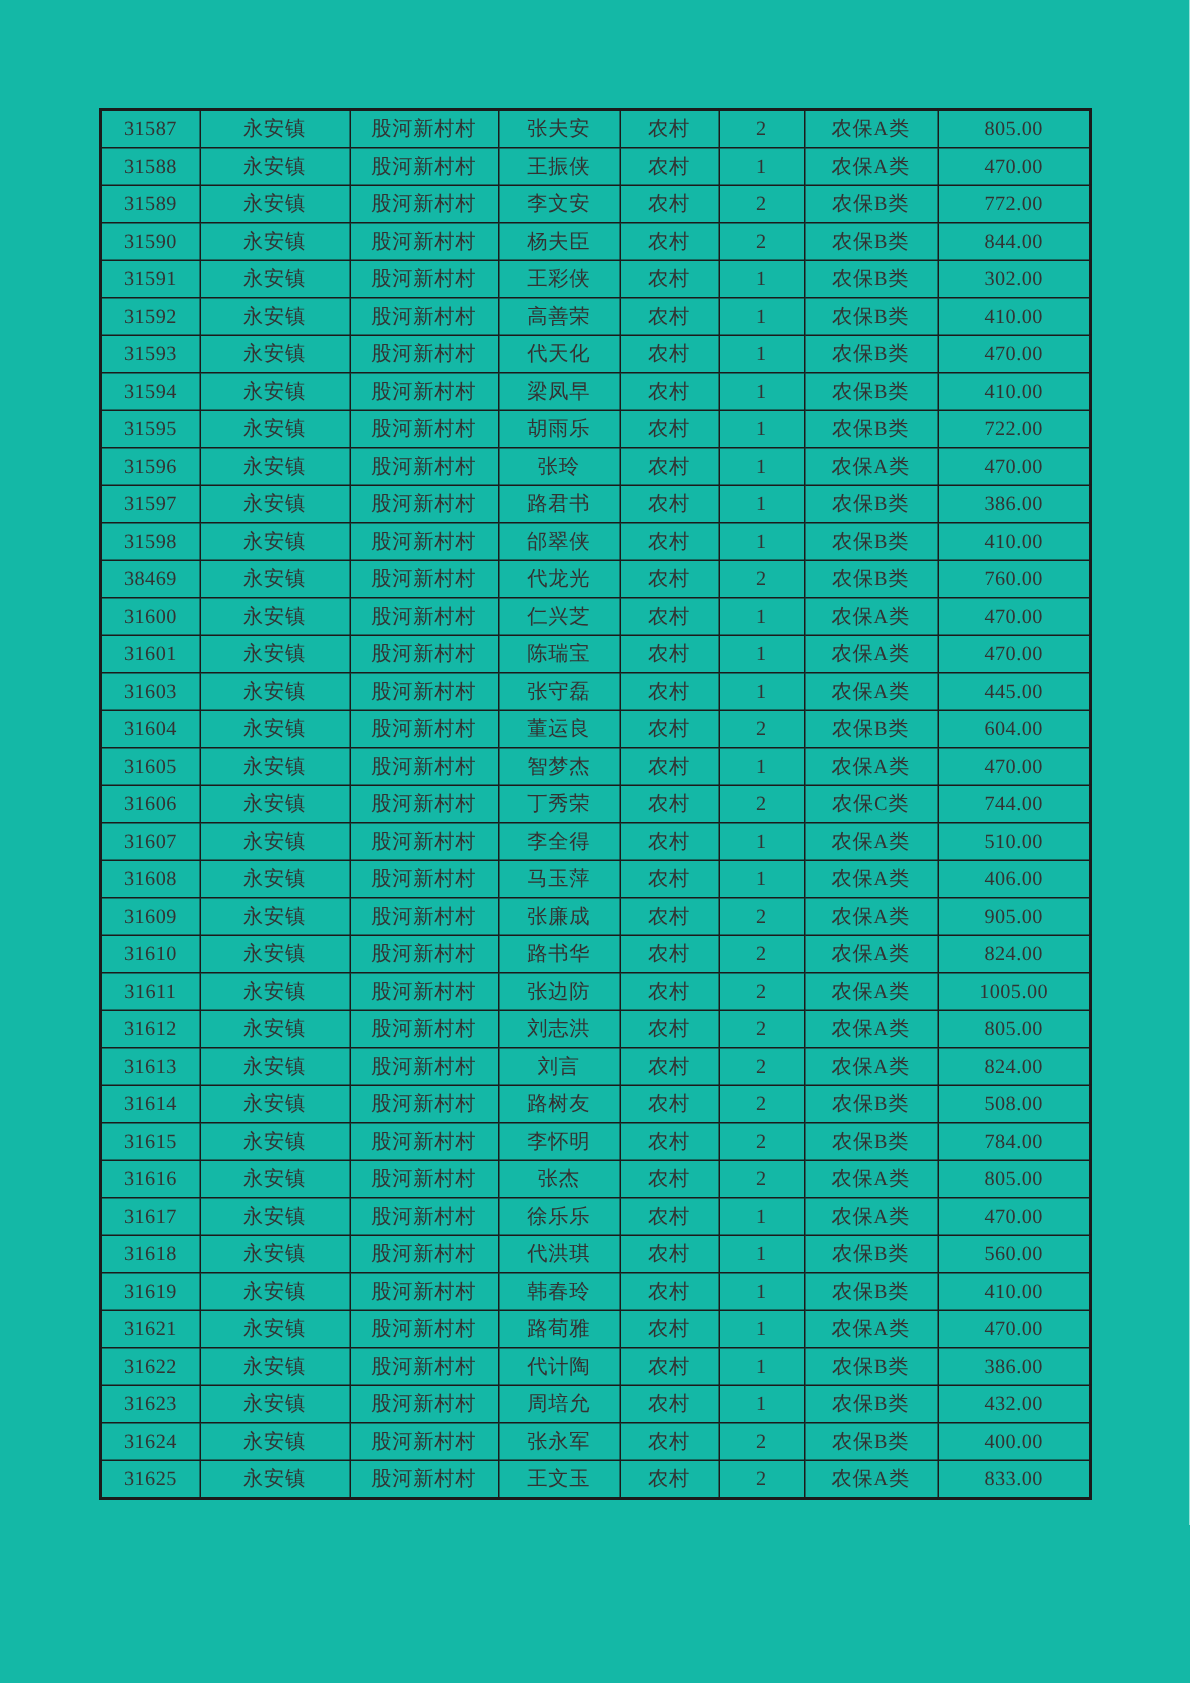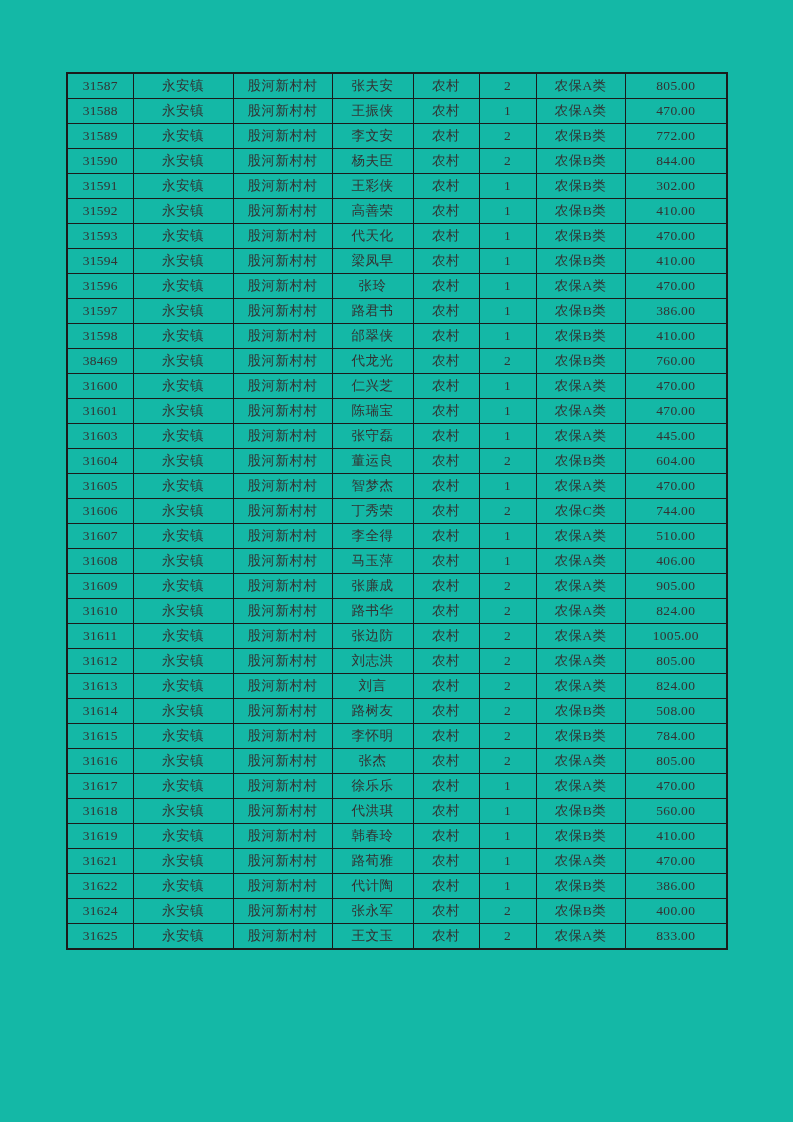--- a/index.html
+++ b/index.html
@@ -131,20 +131,30 @@
     <td class="num">31594</td>
     <td>永安镇</td>
     <td>股河新村村</td>
     <td>梁凤早</td>
     <td>农村</td>
     <td class="num">1</td>
     <td>农保B类</td>
     <td class="num">410.00</td>
   </tr>
         <tr>
+    <td class="num">31595</td>
+    <td>永安镇</td>
+    <td>股河新村村</td>
+    <td>胡雨乐</td>
+    <td>农村</td>
+    <td class="num">1</td>
+    <td>农保B类</td>
+    <td class="num">722.00</td>
+  </tr>
+        <tr>
     <td class="num">31596</td>
     <td>永安镇</td>
     <td>股河新村村</td>
     <td>张玲</td>
     <td>农村</td>
     <td class="num">1</td>
     <td>农保A类</td>
     <td class="num">470.00</td>
   </tr>
         <tr>
@@ -379,20 +389,30 @@
   </tr>
         <tr>
     <td class="num">31622</td>
     <td>永安镇</td>
     <td>股河新村村</td>
     <td>代计陶</td>
     <td>农村</td>
     <td class="num">1</td>
     <td>农保B类</td>
     <td class="num">386.00</td>
+  </tr>
+        <tr>
+    <td class="num">31623</td>
+    <td>永安镇</td>
+    <td>股河新村村</td>
+    <td>周培允</td>
+    <td>农村</td>
+    <td class="num">1</td>
+    <td>农保B类</td>
+    <td class="num">432.00</td>
   </tr>
         <tr>
     <td class="num">31624</td>
     <td>永安镇</td>
     <td>股河新村村</td>
     <td>张永军</td>
     <td>农村</td>
     <td class="num">2</td>
     <td>农保B类</td>
     <td class="num">400.00</td>

